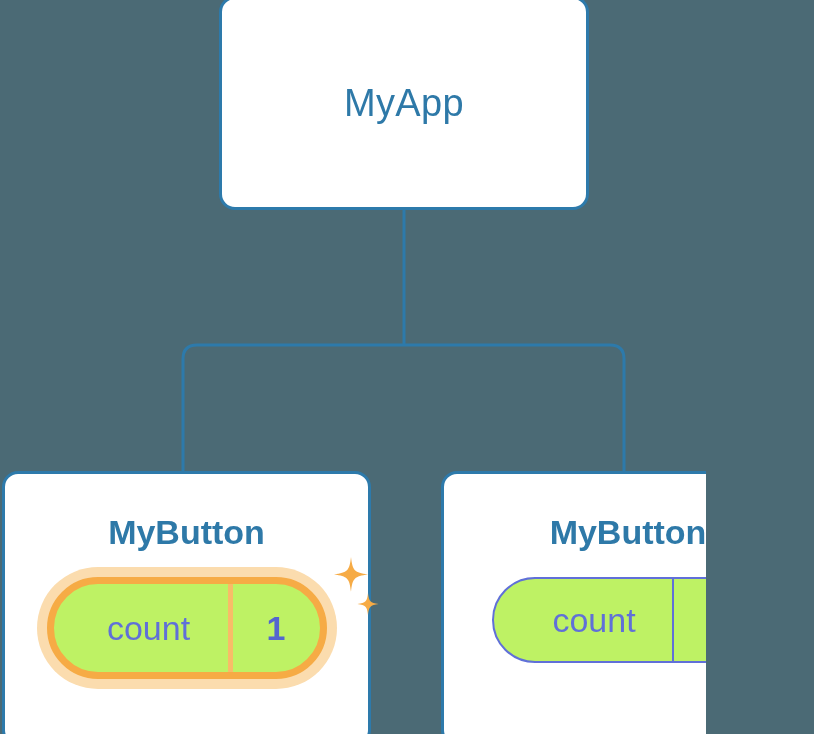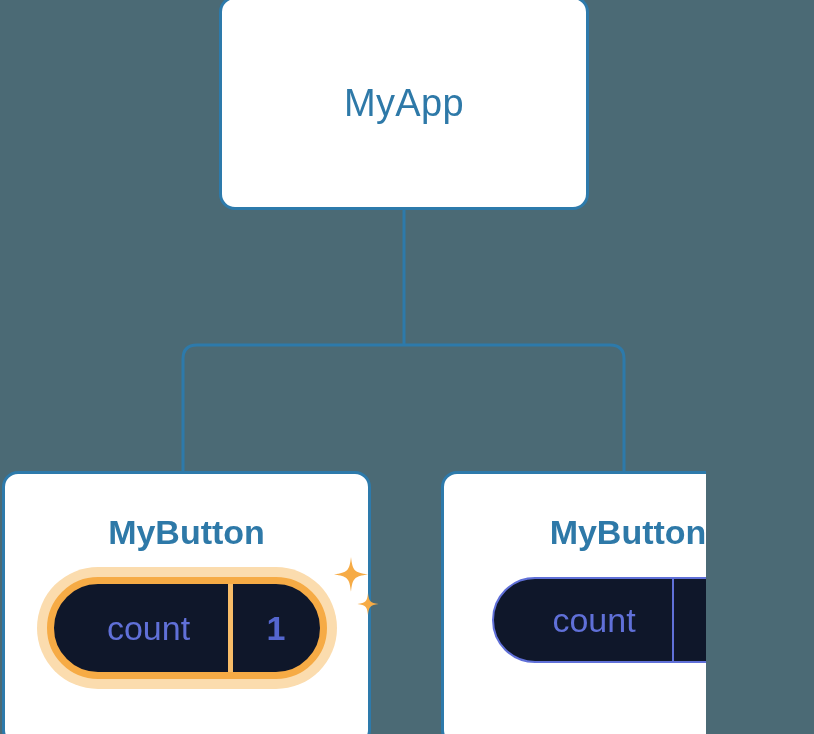--- a/index.html
+++ b/index.html
@@ -73,21 +73,21 @@
   
   .pill-wrap {
     position: relative;
     margin-top: 28px;
     display: inline-block;
   }
   .pill {
     position: relative;
     display: flex;
     align-items: stretch;
-    background: #0f172a;
+    background: #bef264;
     box-sizing: border-box;
   }
   .pill .pill-key,
   .pill .pill-val {
     display: flex;
     align-items: center;
     justify-content: center;
     box-sizing: border-box;
   }
 

